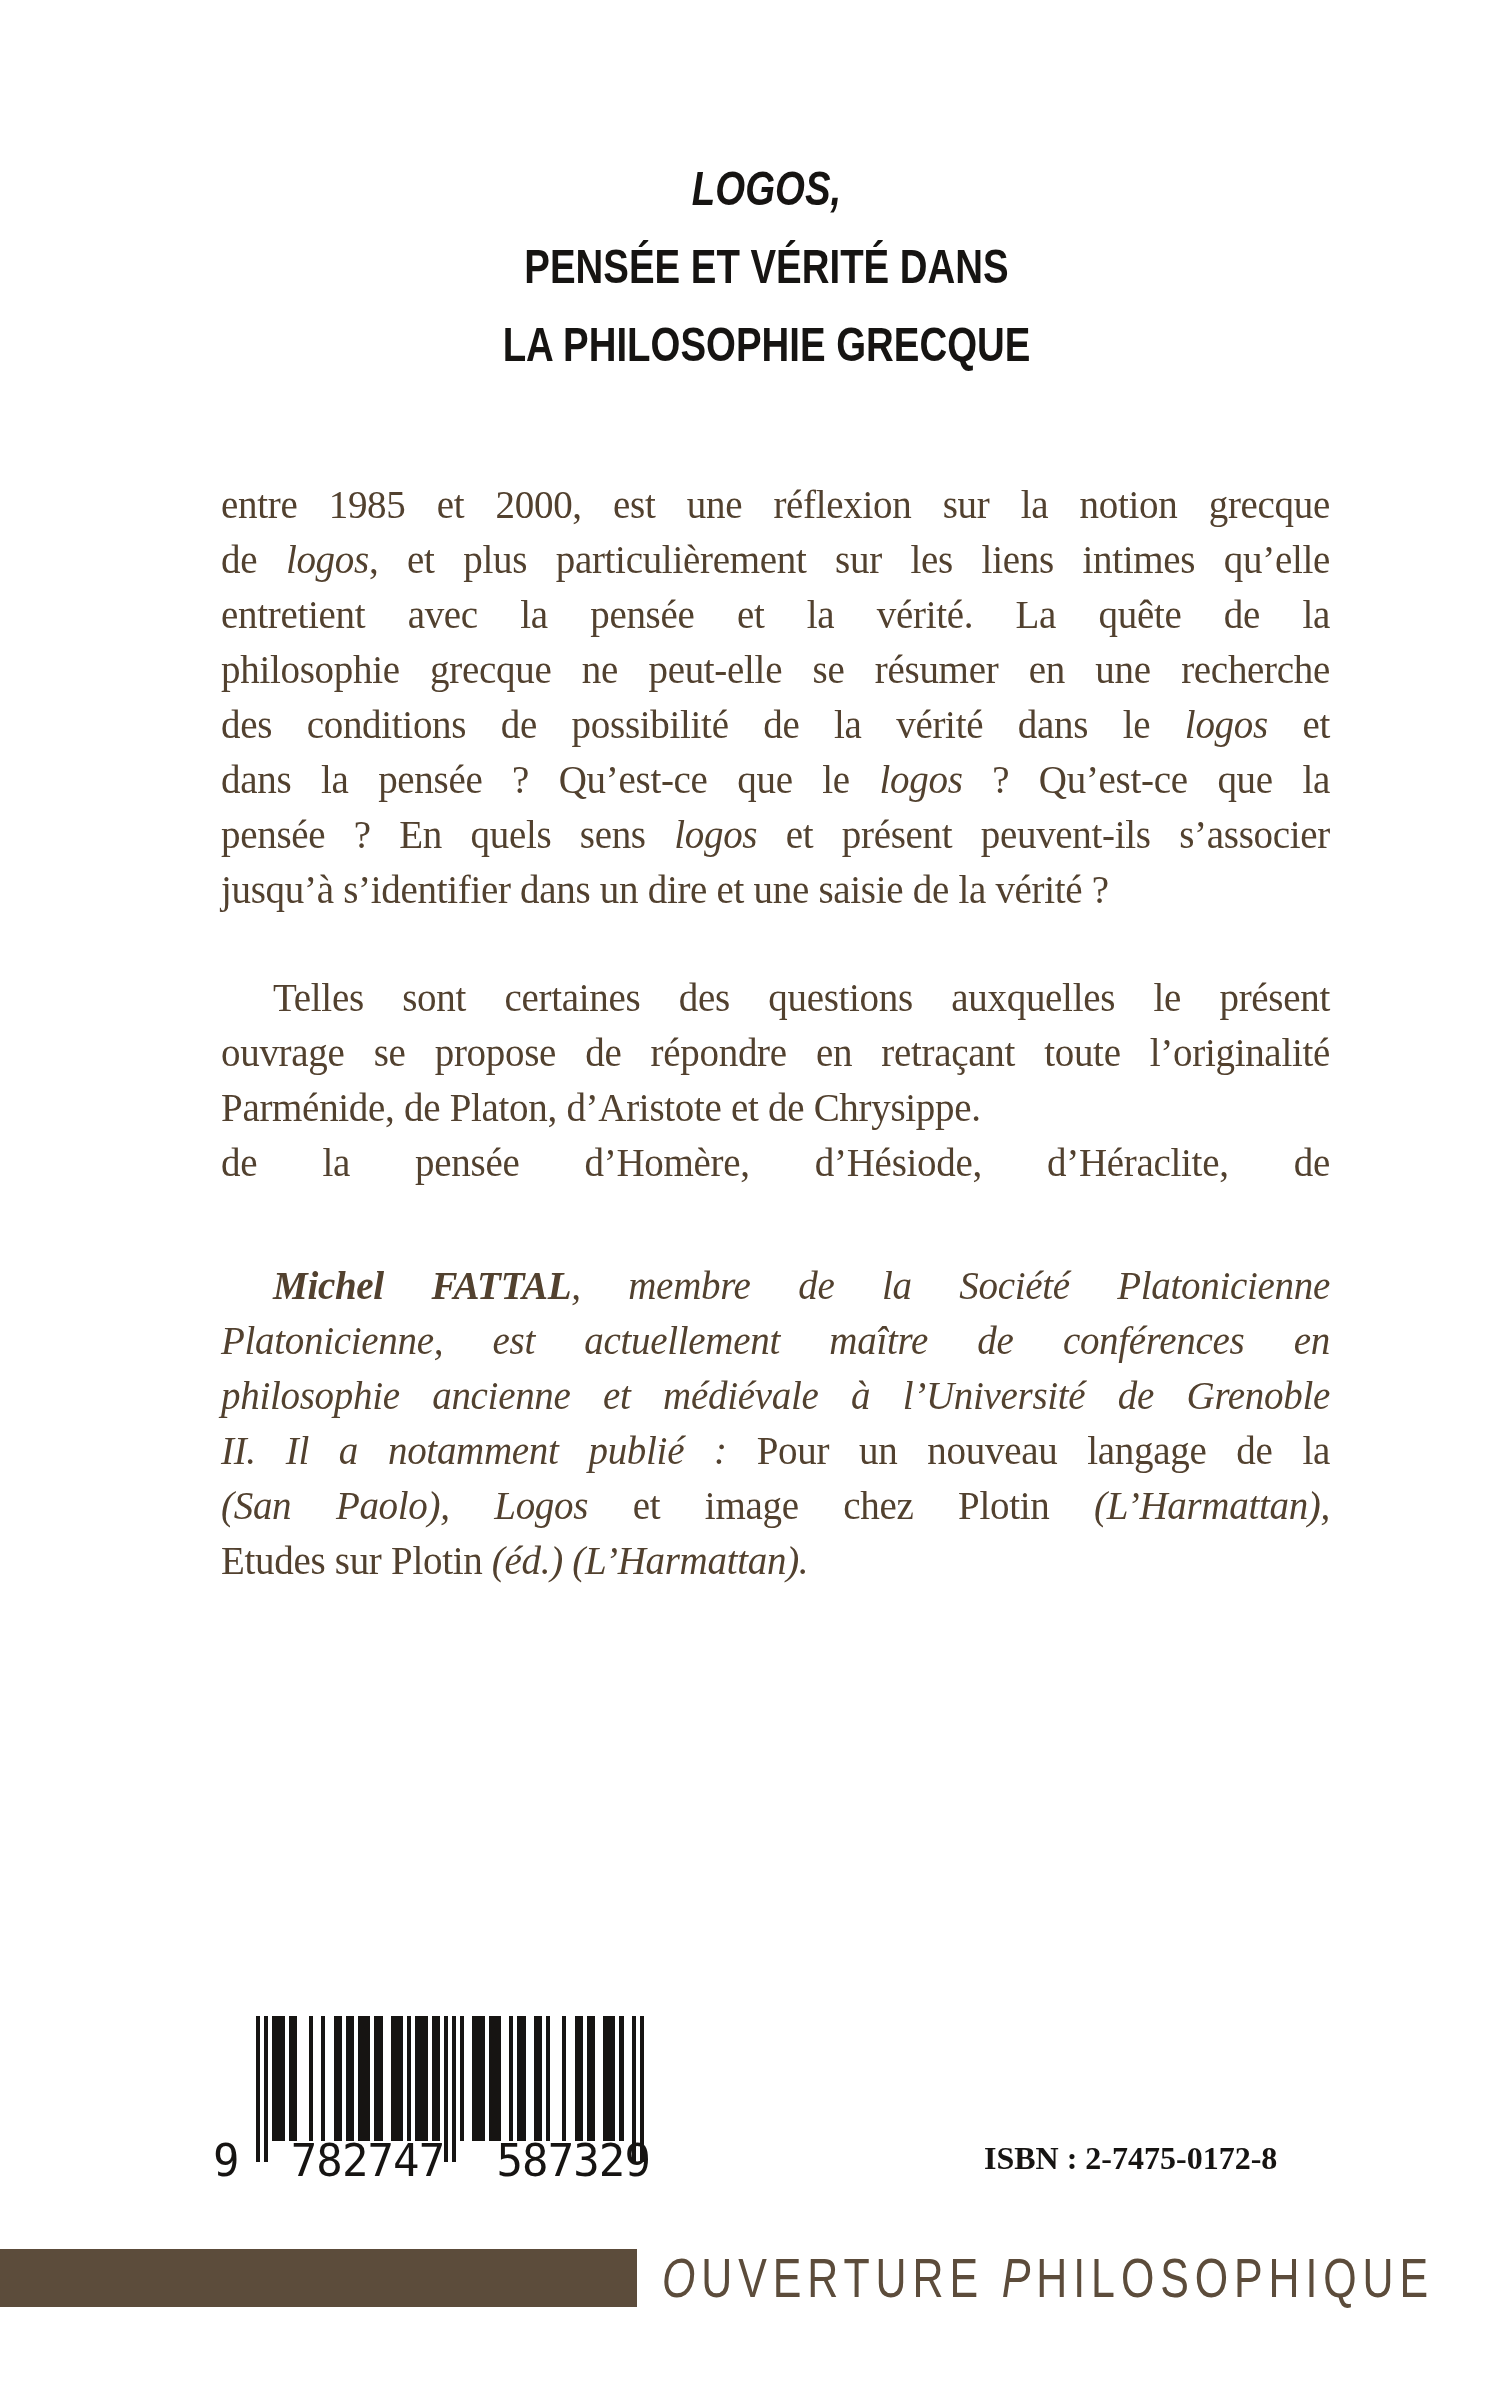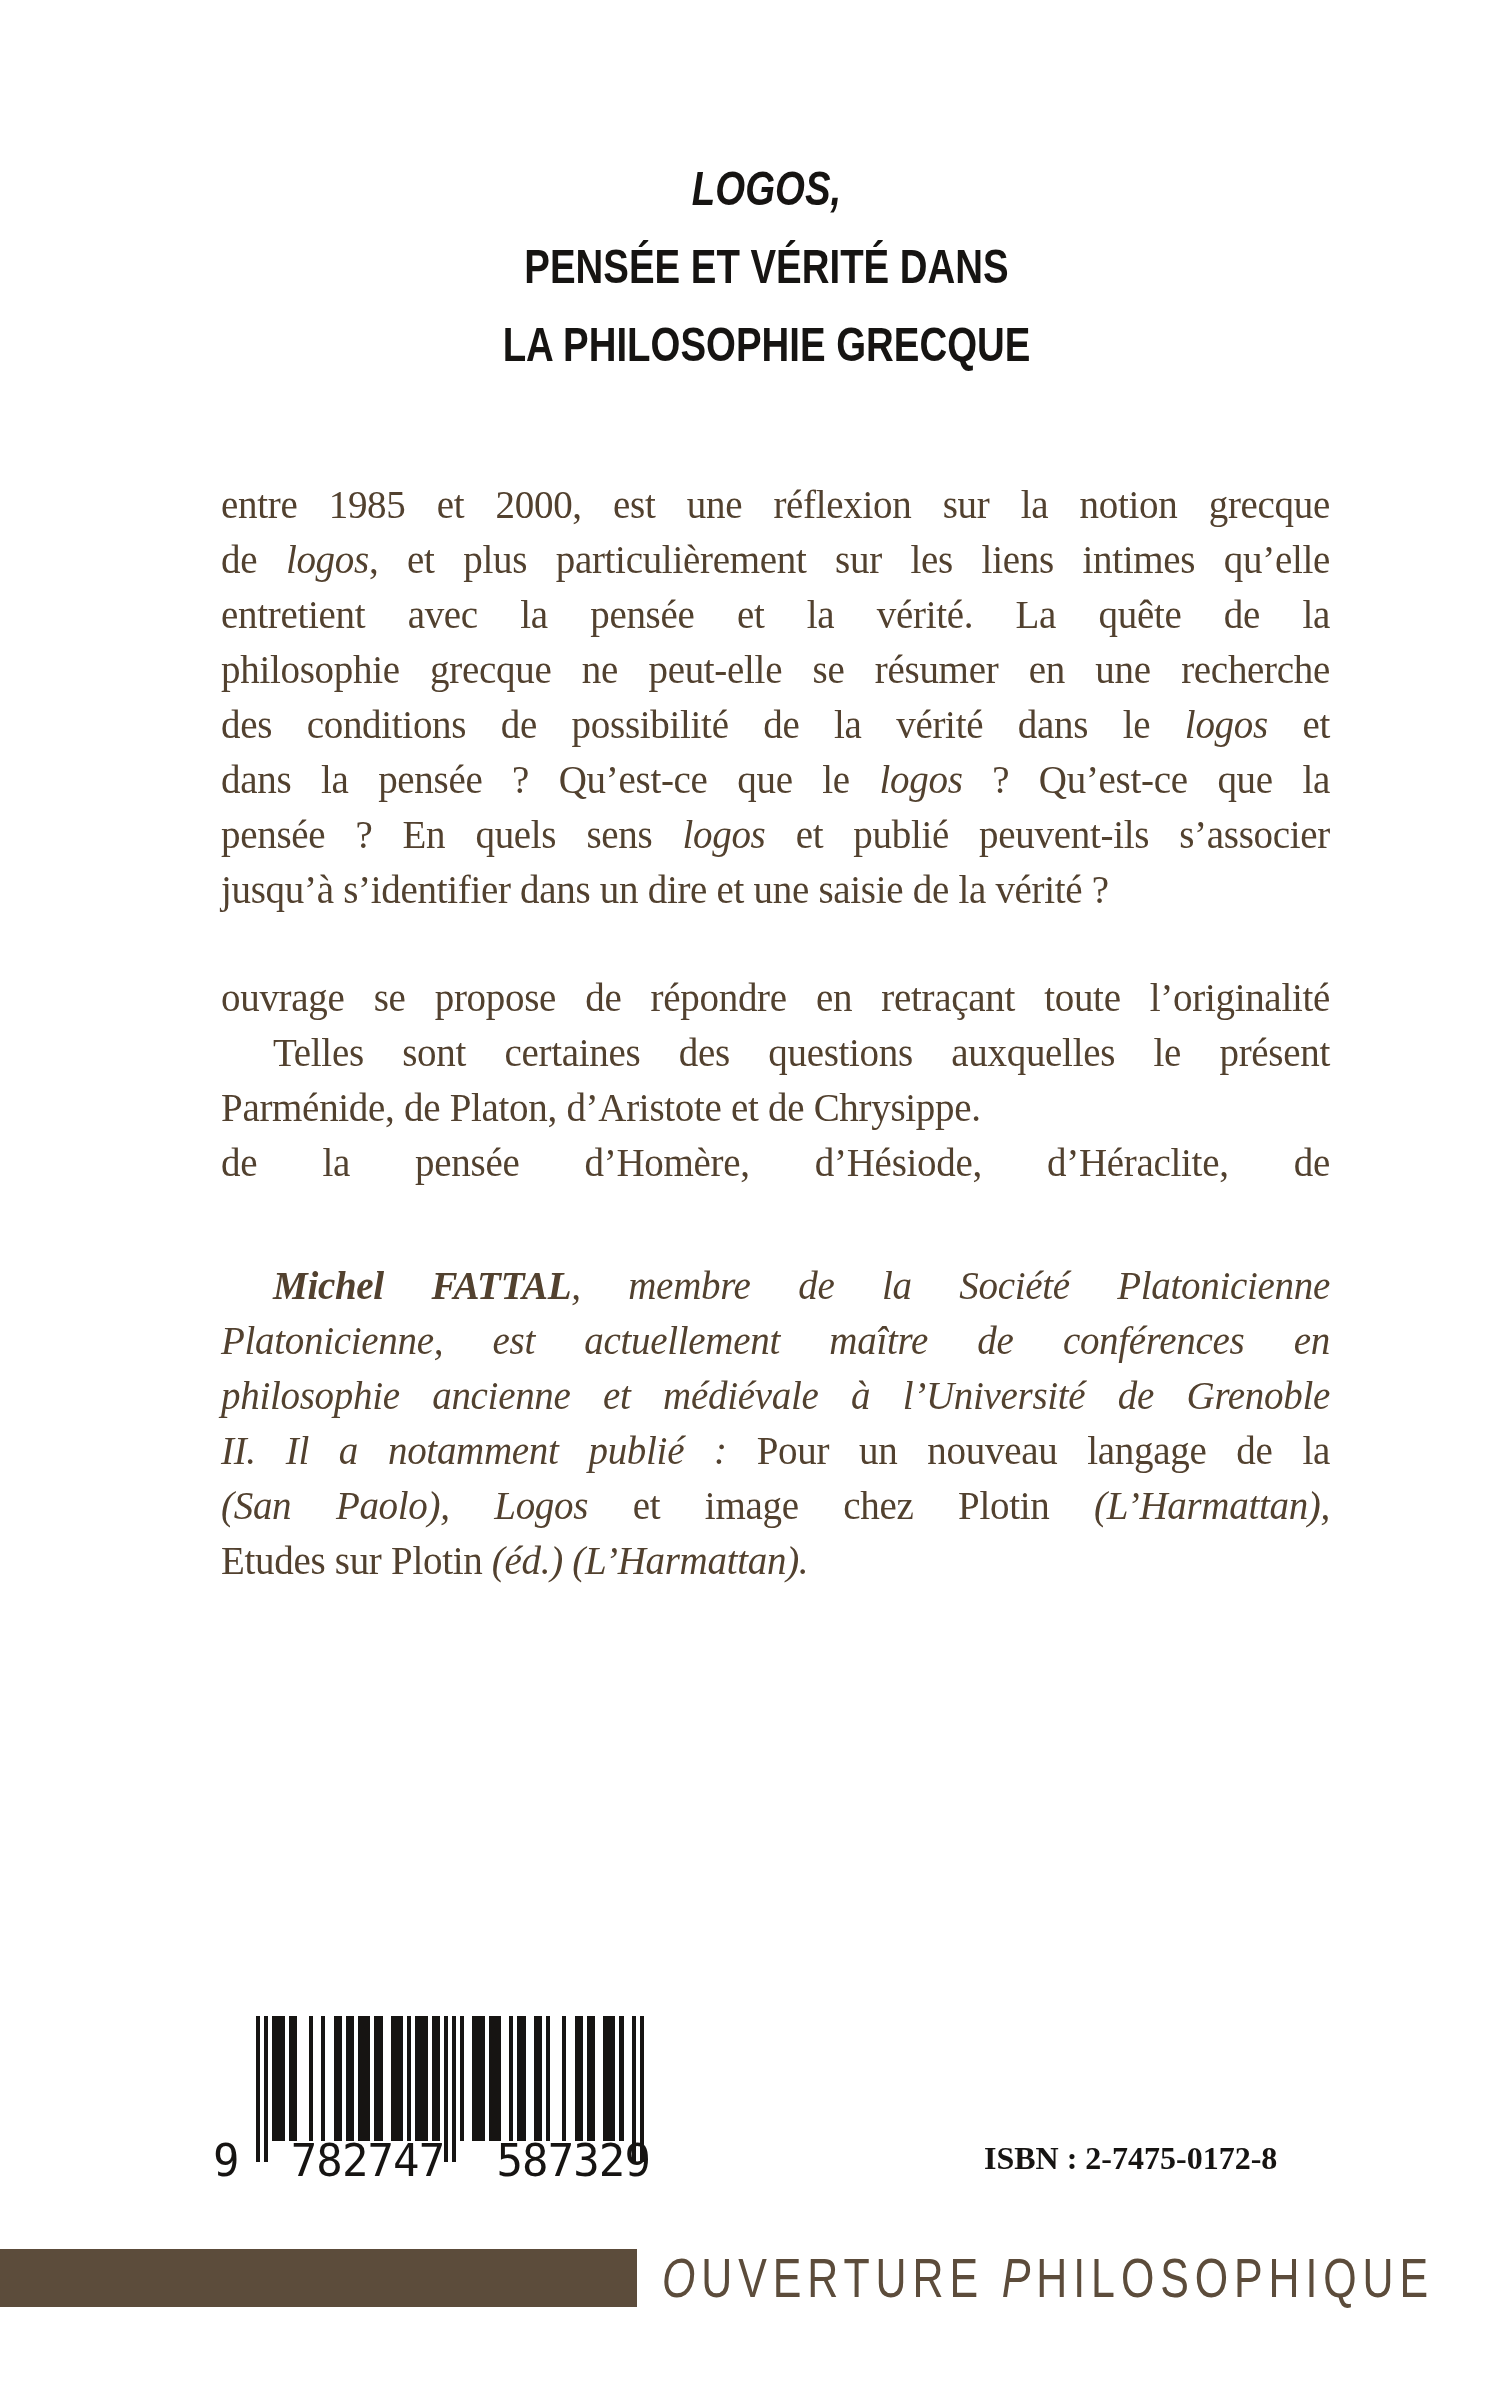--- a/index.html
+++ b/index.html
@@ -67,26 +67,26 @@
   </header>
 
   <main class="body-block">
     <div class="para p1">
         <div class="line"><span>entre 1985 et 2000, est une réflexion sur la notion grecque</span></div>
         <div class="line"><span>de </span><span class="i">logos</span><span>, et plus particulièrement sur les liens intimes qu’elle</span></div>
         <div class="line"><span>entretient avec la pensée et la vérité. La quête de la</span></div>
         <div class="line"><span>philosophie grecque ne peut-elle se résumer en une recherche</span></div>
         <div class="line"><span>des conditions de possibilité de la vérité dans le </span><span class="i">logos</span><span> et</span></div>
         <div class="line"><span>dans la pensée ? Qu’est-ce que le </span><span class="i">logos</span><span> ? Qu’est-ce que la</span></div>
-        <div class="line"><span>pensée ? En quels sens </span><span class="i">logos</span><span> et publié peuvent-ils s’associer</span></div>
+        <div class="line"><span>pensée ? En quels sens </span><span class="i">logos</span><span> et présent peuvent-ils s’associer</span></div>
         <div class="line last"><span>jusqu’à s’identifier dans un dire et une saisie de la vérité ?</span></div>
       </div>
     <div class="para p2">
+        <div class="line indent"><span>Telles sont certaines des questions auxquelles le présent</span></div>
         <div class="line"><span>ouvrage se propose de répondre en retraçant toute l’originalité</span></div>
-        <div class="line indent"><span>Telles sont certaines des questions auxquelles le présent</span></div>
         <div class="line last"><span>Parménide, de Platon, d’Aristote et de Chrysippe.</span></div>
         <div class="line"><span>de la pensée d’Homère, d’Hésiode, d’Héraclite, de</span></div>
       </div>
     <div class="para p3">
         <div class="line indent"><span class="bi">Michel FATTAL</span><span class="i">, membre de la Société Platonicienne</span></div>
         <div class="line"><span class="i">Platonicienne, est actuellement maître de conférences en</span></div>
         <div class="line"><span class="i">philosophie ancienne et médiévale à l’Université de Grenoble</span></div>
         <div class="line"><span class="i">II. Il a notamment publié : </span><span>Pour un nouveau langage de la</span></div>
         <div class="line"><span class="i">(San Paolo), Logos</span><span> et image chez Plotin </span><span class="i">(L’Harmattan),</span></div>
         <div class="line last"><span>Etudes sur Plotin </span><span class="i">(éd.) (L’Harmattan).</span></div>

